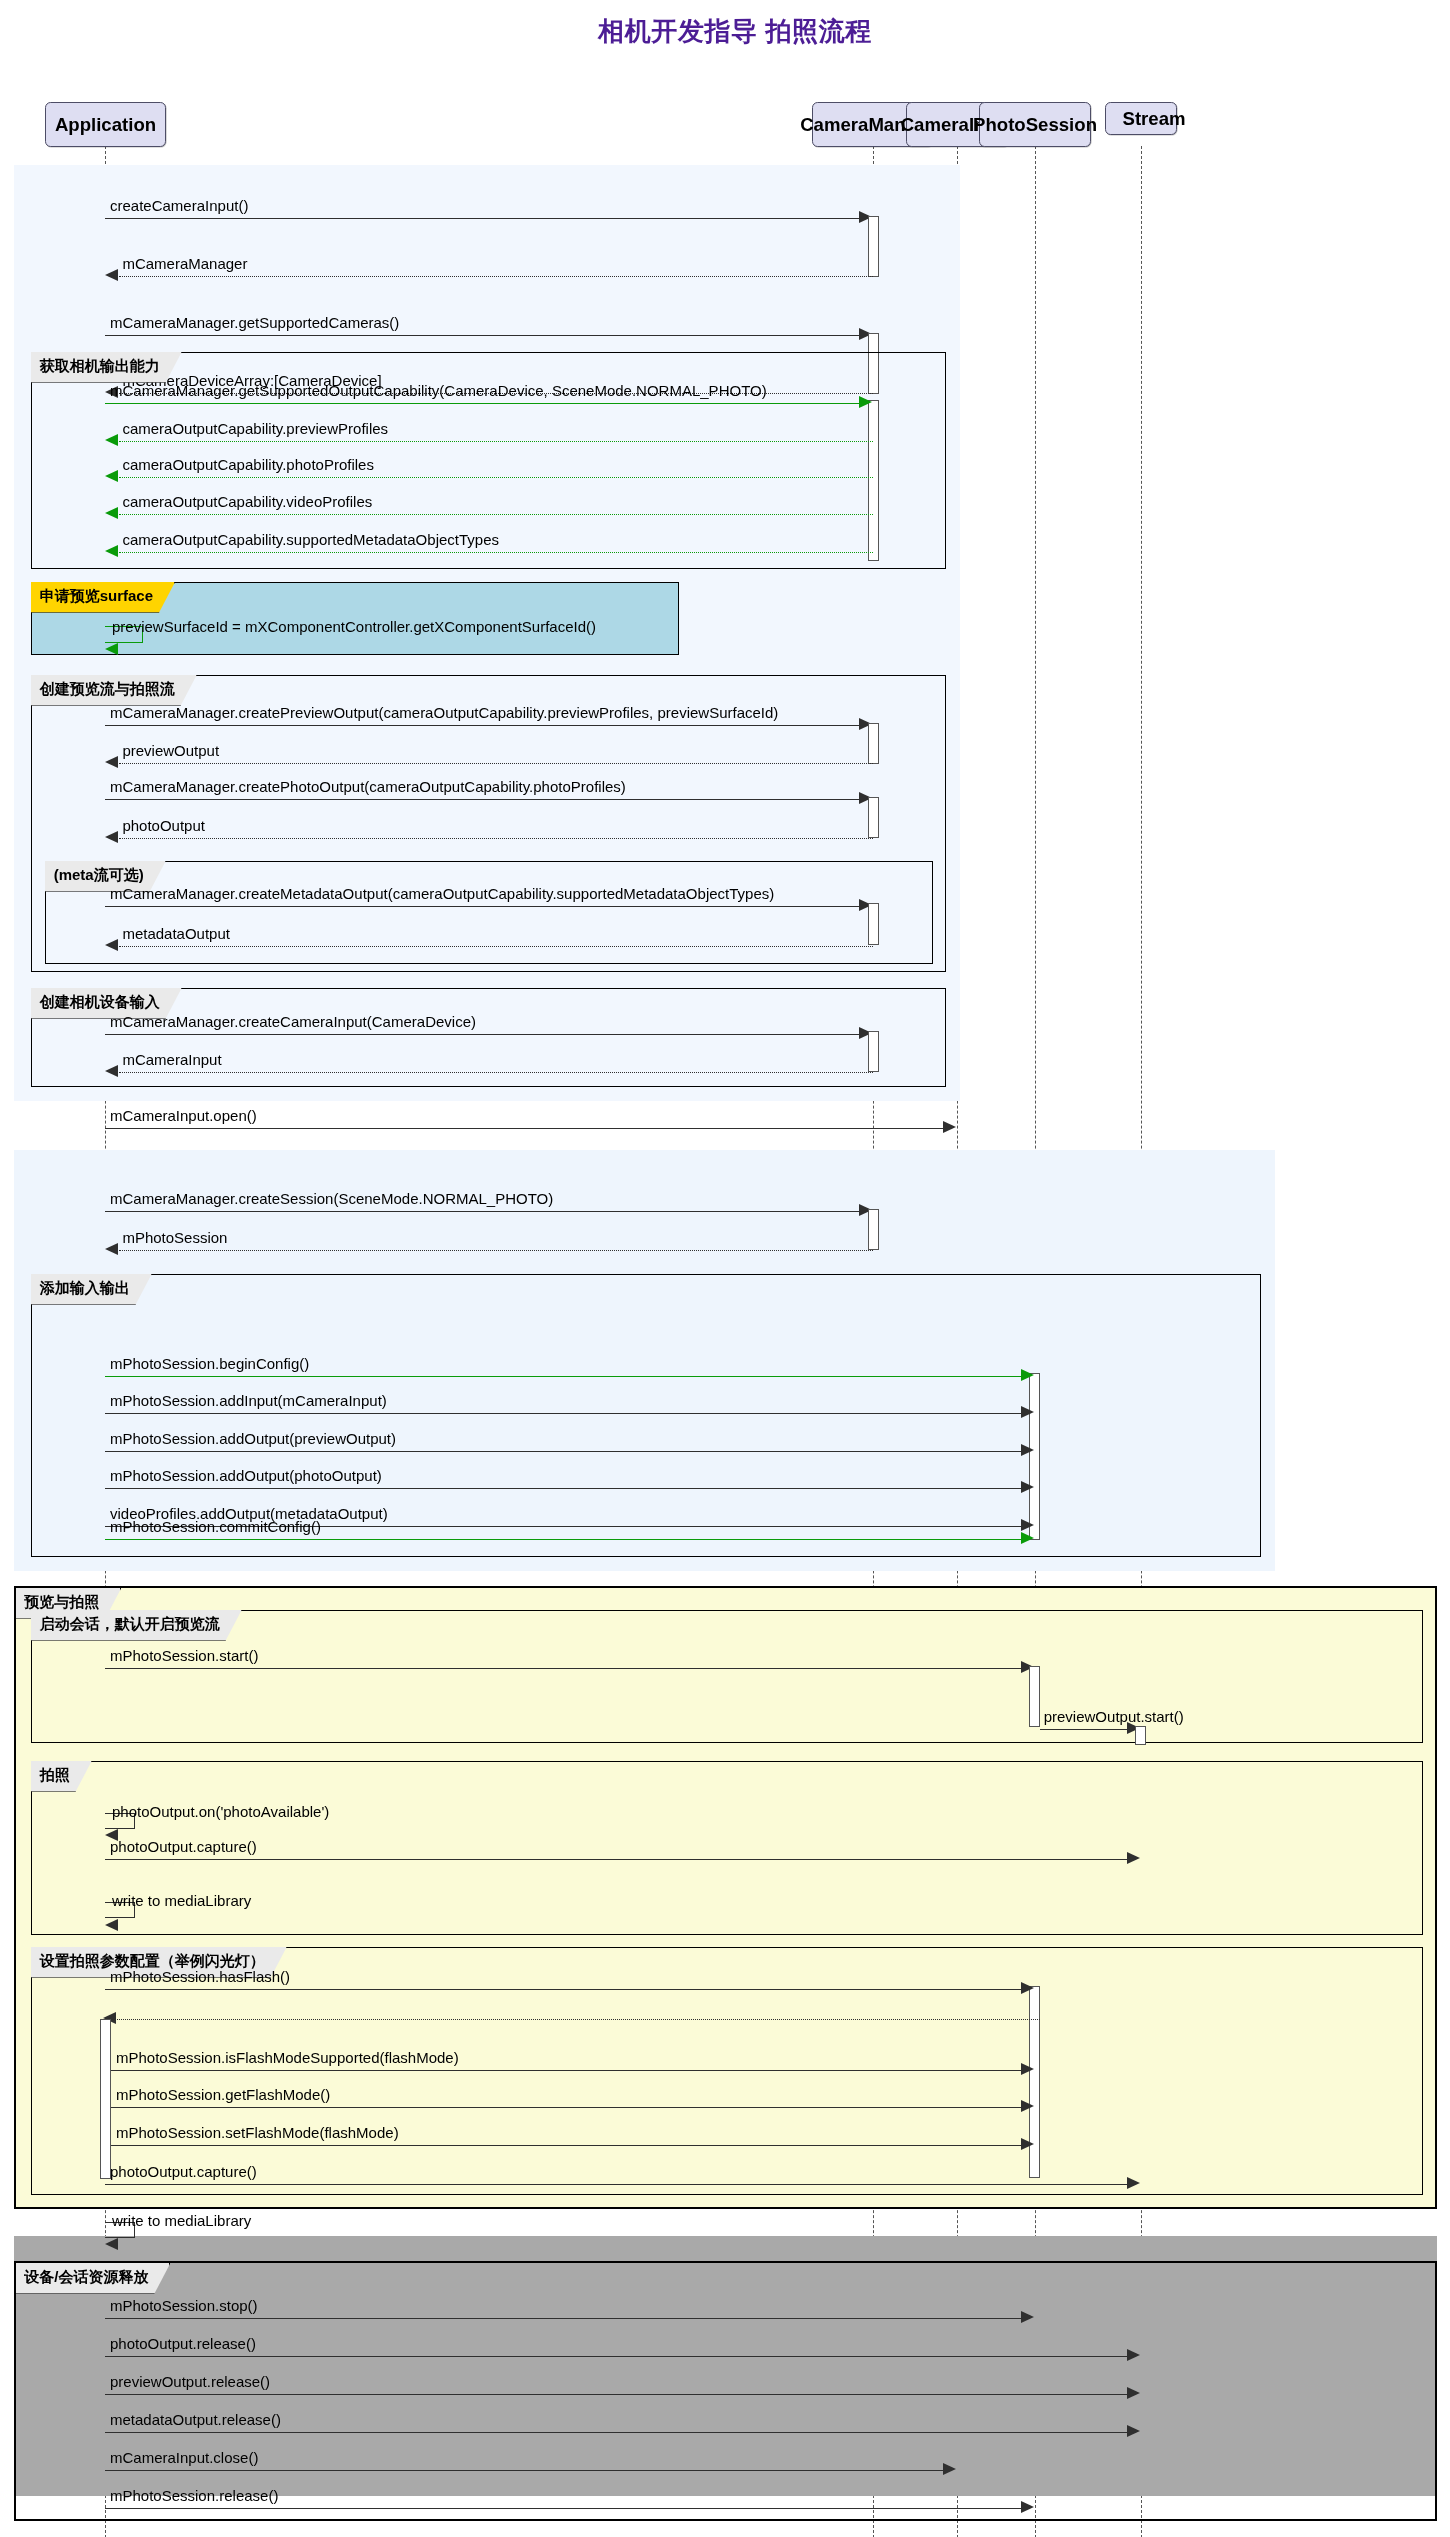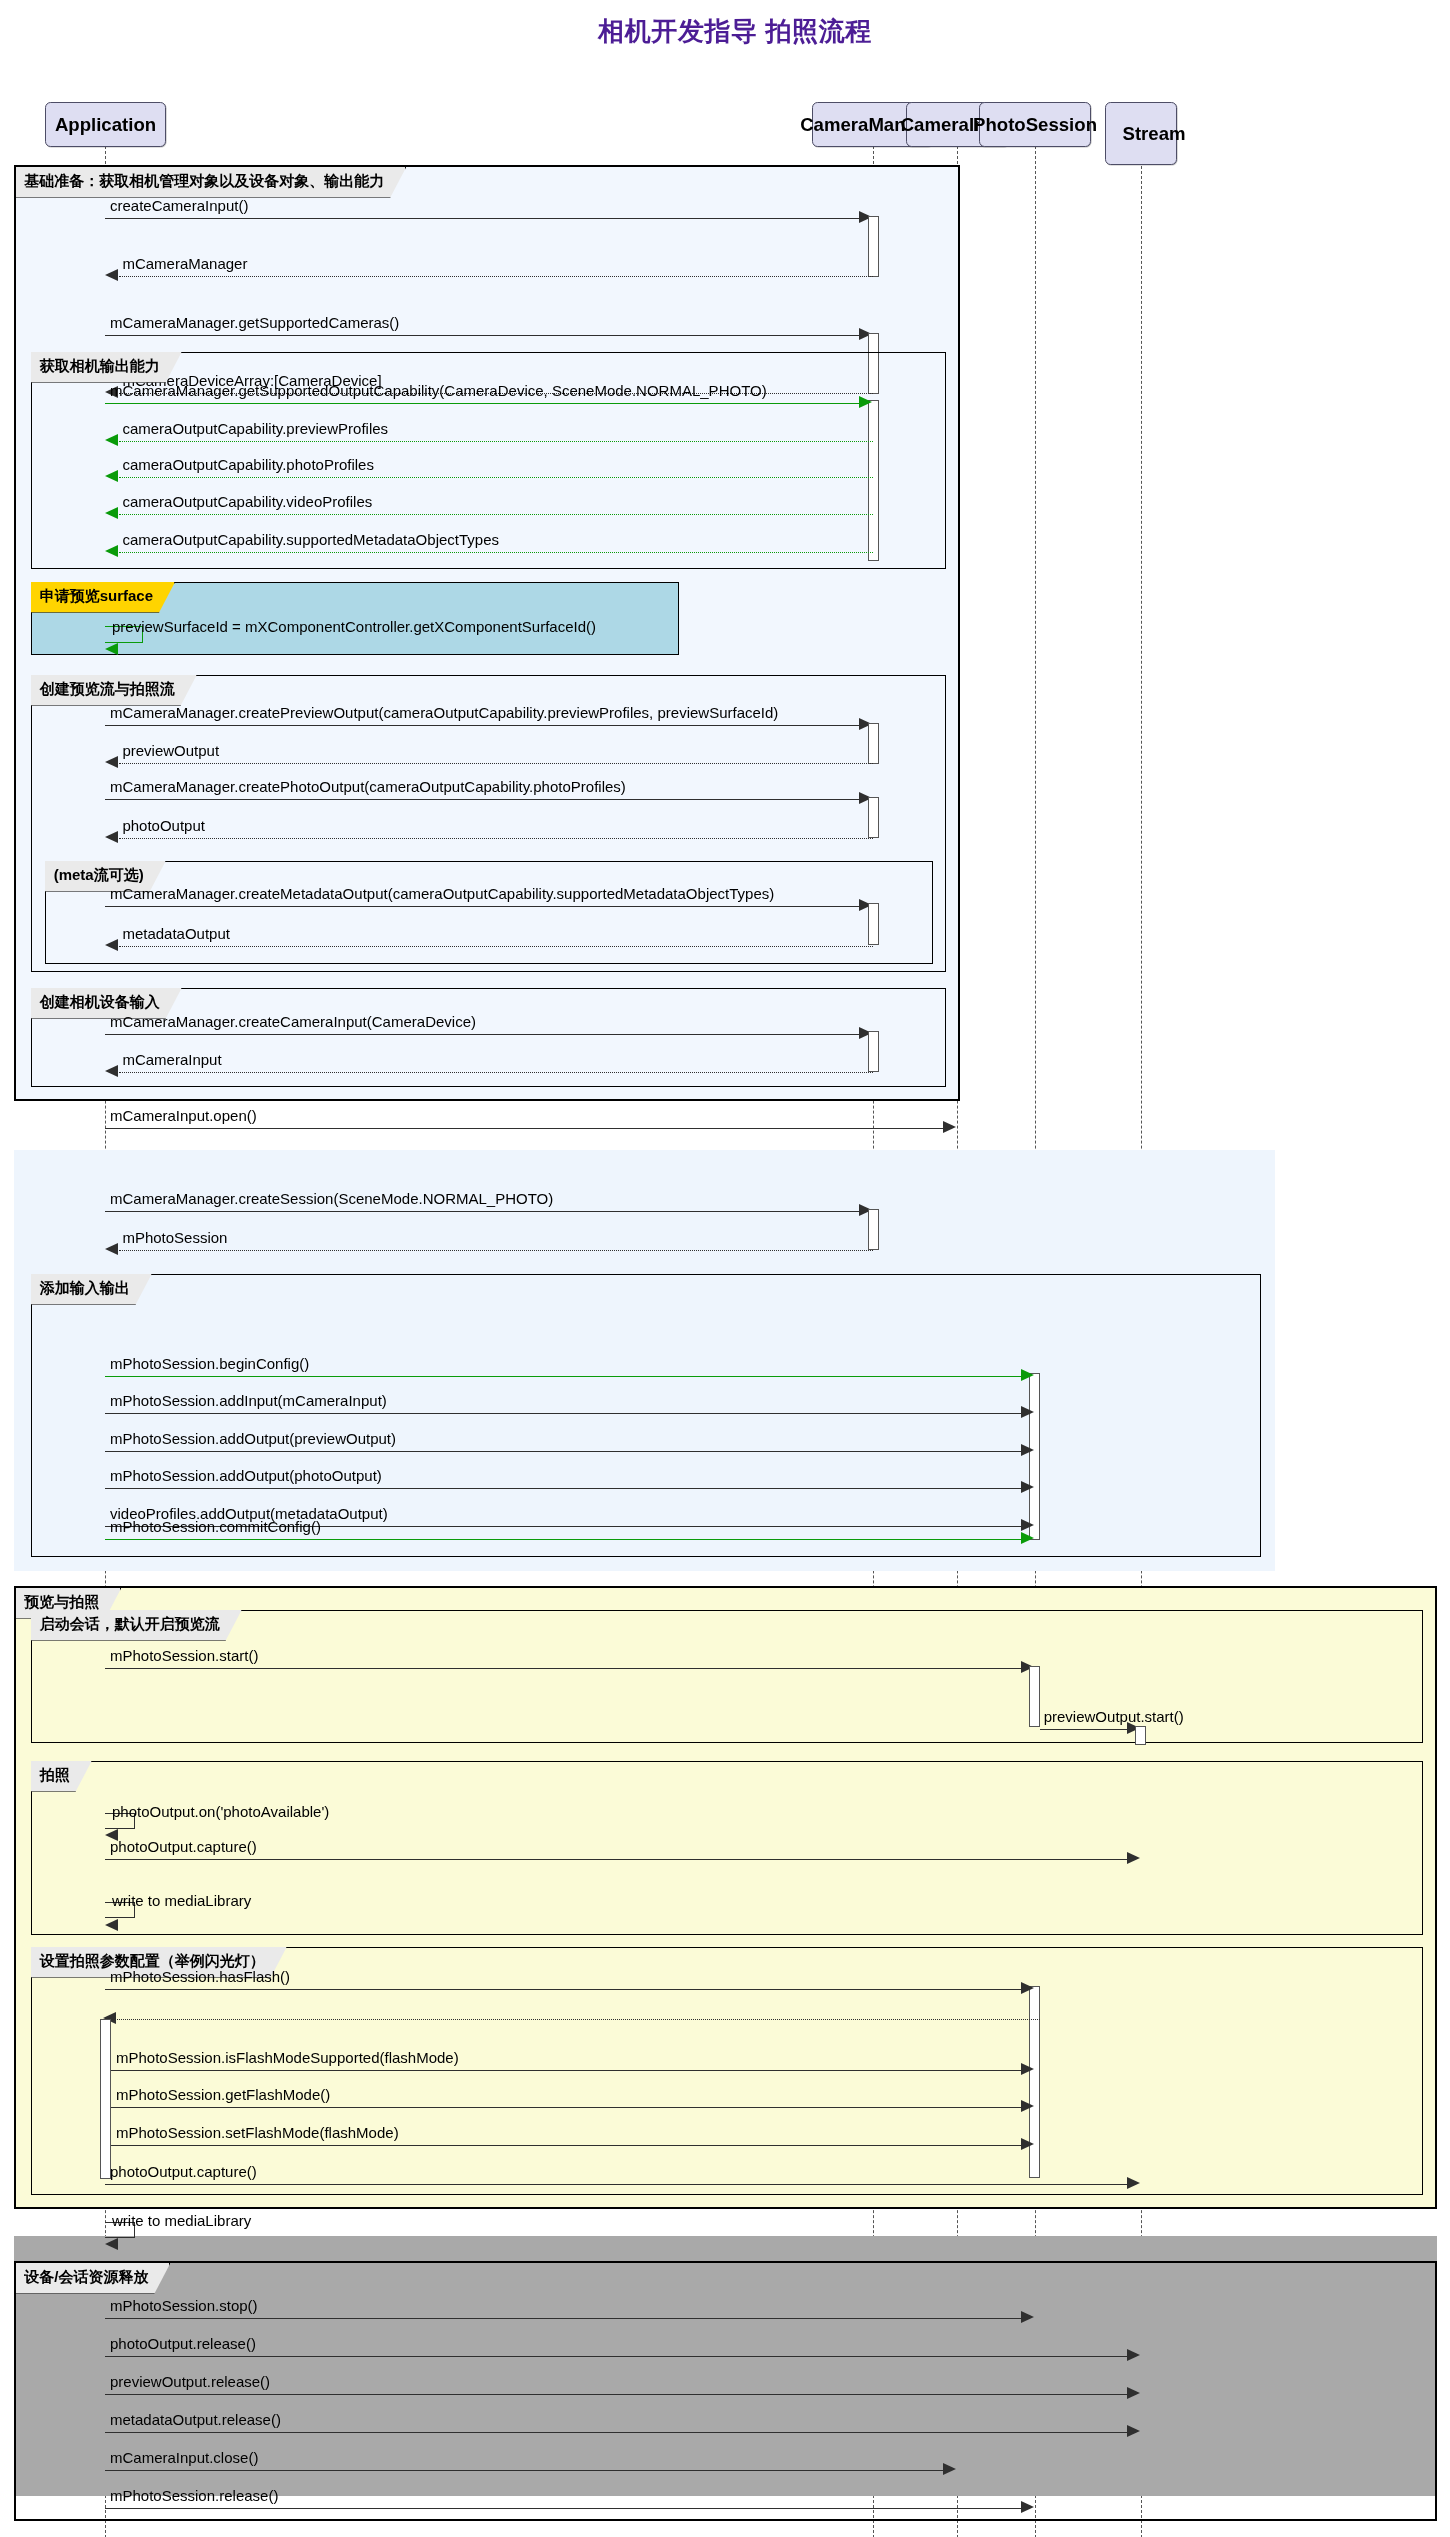--- a/index.html
+++ b/index.html
@@ -88,27 +88,24 @@
   </div>
   <div class="pbox" style="left:812px;top:102px;width:121px;height:45px;">
     <span>CameraManager</span>
   </div>
   <div class="pbox" style="left:906px;top:102px;width:103px;height:45px;">
     <span>CameraInput</span>
   </div>
   <div class="pbox" style="left:979px;top:102px;width:112px;height:45px;">
     <span>PhotoSession</span>
   </div>
-  <div class="pbox" style="left:1105px;top:102px;width:72px;height:63px;padding-left:26px;">
+  <div class="pbox" style="left:1105px;top:102px;width:72px;height:33px;padding-left:26px;">
     <span>Stream</span>
   </div>
 
-  <div class="frag" style="left:13.6px;top:165px;width:946px;height:936px;">
-    <div class="fraglabel">基础准备：获取相机管理对象以及设备对象、输出能力</div>
-  </div>
 
   <div class="msg" style="left:105px;top:218px;width:768px;">
     <div class="msgline" style="width:754px;"></div>
     <div class="arrowR" style="left:754px;"></div>
     <div class="msglabel" style="left:5px;">createCameraInput()</div>
   </div>
   <div class="act" style="left:868px;top:216px;width:11px;height:61px;"></div>
 
   <div class="msg" style="left:105px;top:276px;width:768px;">
     <div class="msgline dotted" style="left:13.6px;width:754px;"></div>

